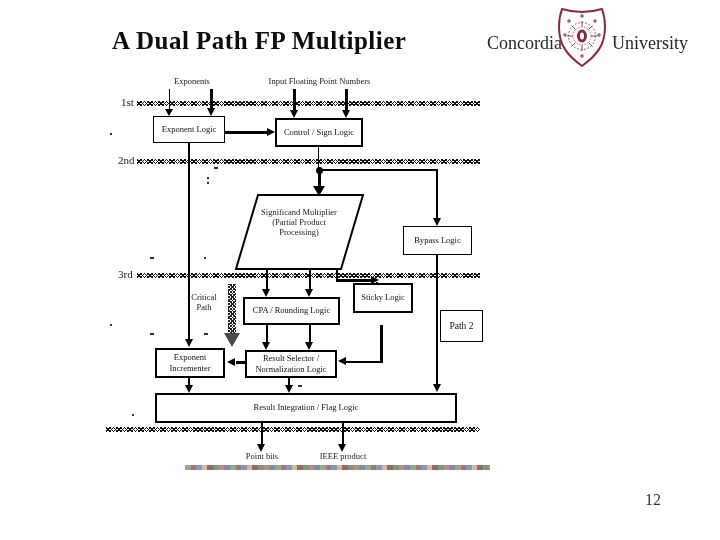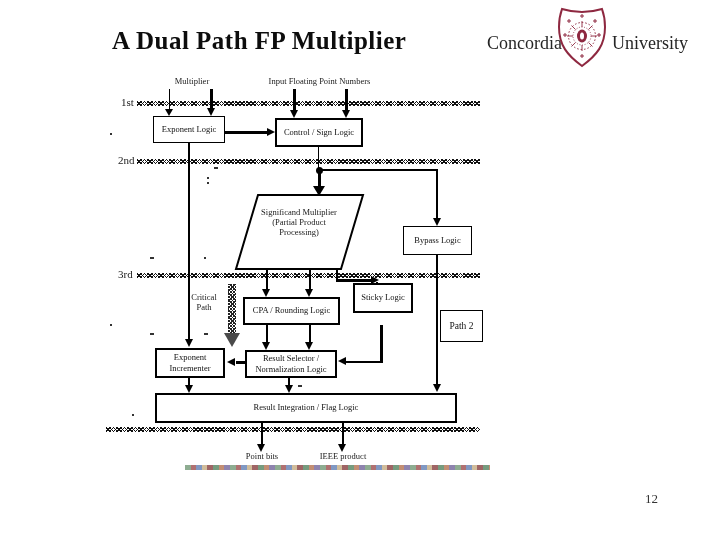--- a/index.html
+++ b/index.html
@@ -4,21 +4,21 @@
 <title>Slide</title>
 <style>
   html,body{margin:0;padding:0;background:#fff;}
   .slide{position:relative;width:720px;height:540px;background:#fff;overflow:hidden;
          font-family:"Liberation Serif",serif;color:#111;}
   .abs{position:absolute;}
   .title{font-size:25px;font-weight:bold;letter-spacing:.5px;color:#0d0d0d;white-space:nowrap;}
   .brand{font-size:18px;color:#262626;white-space:nowrap;}
   .lbl{font-size:8.5px;line-height:1.2;text-align:center;color:#1a1a1a;}
   .stage{font-size:11px;color:#1a1a1a;}
-  .pagenum{font-size:13px;color:#333;}
+  .pagenum{font-size:16px;color:#333;}
   .b{position:absolute;box-sizing:border-box;border:1px solid #000;background:#fff;
      display:flex;flex-direction:column;align-items:center;justify-content:center;
      text-align:center;font-size:8.5px;line-height:1.3;z-index:3;}
   .b2{border-width:2px;}
   .ln{position:absolute;background:#000;z-index:2;}
   .hatch{position:absolute;height:5px;z-index:1;
     background-image:repeating-linear-gradient(135deg,#111 0 1px,transparent 1px 2.6px),
                      repeating-linear-gradient(45deg,#111 0 1px,transparent 1px 2.6px);}
   .vhatch{position:absolute;z-index:2;
     background-image:repeating-linear-gradient(135deg,#222 0 1px,transparent 1px 2.4px),
@@ -67,21 +67,21 @@
           <path d="M13,13 v4 M11,15 h4"></path>
           <path d="M39,13 v4 M37,15 h4"></path>
         <path d="M9,27 v4 M7,29 h4"></path>
           <path d="M43,27 v4 M41,29 h4"></path>
           <path d="M26,48 v4 M24,50 h4"></path>
       </g>
     </svg>
   </div>
   <div class="abs brand" style="left:612px;top:33px;">University</div>
 
-  <div class="abs lbl" style="left:151px;top:76px;width:82px;">Multiplier</div>
+  <div class="abs lbl" style="left:151px;top:76px;width:82px;">Exponents</div>
   <div class="abs lbl" style="left:262px;top:76px;width:115px;">Input Floating Point Numbers</div>
 
   <div class="abs stage" style="left:121px;top:96px;">1st</div>
   <div class="hatch" style="left:137px;top:101px;width:343px;"></div>
   <div class="abs stage" style="left:118px;top:154px;">2nd</div>
   <div class="hatch" style="left:137px;top:159px;width:343px;"></div>
   <div class="abs stage" style="left:118px;top:268px;">3rd</div>
   <div class="hatch" style="left:137px;top:273px;width:343px;"></div>
   <div class="hatch" style="left:106px;top:427px;width:374px;"></div>
 

